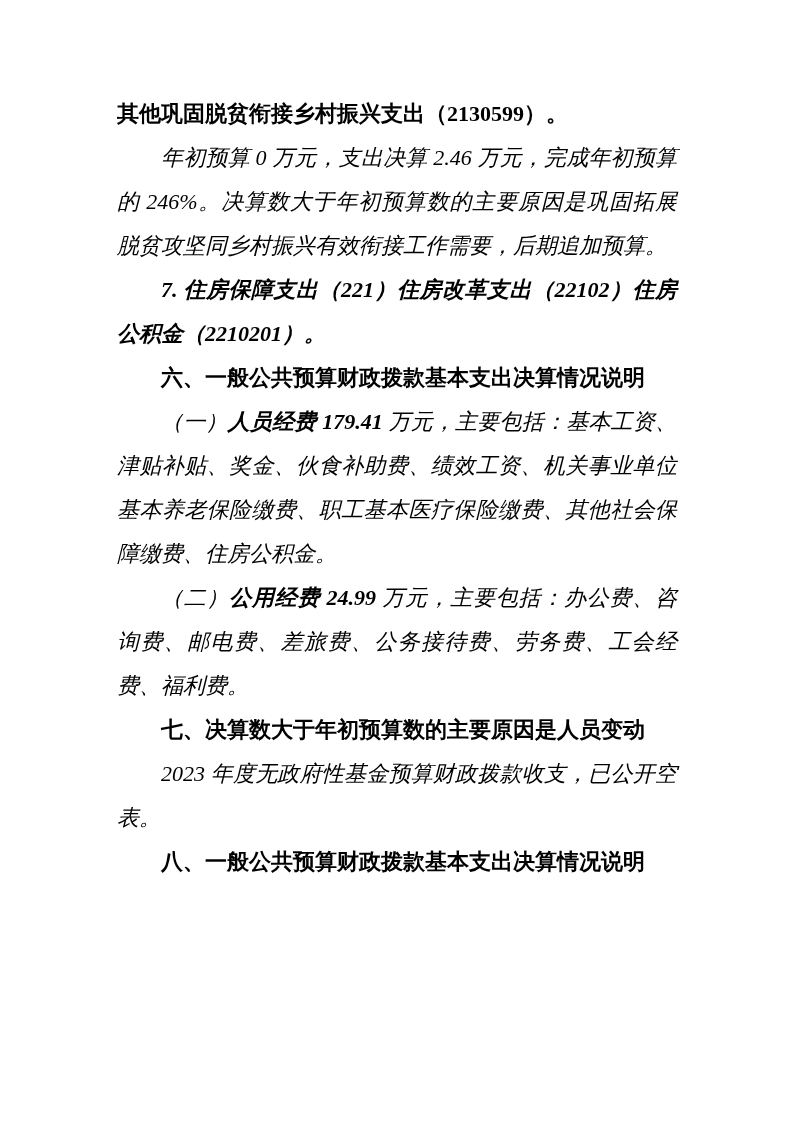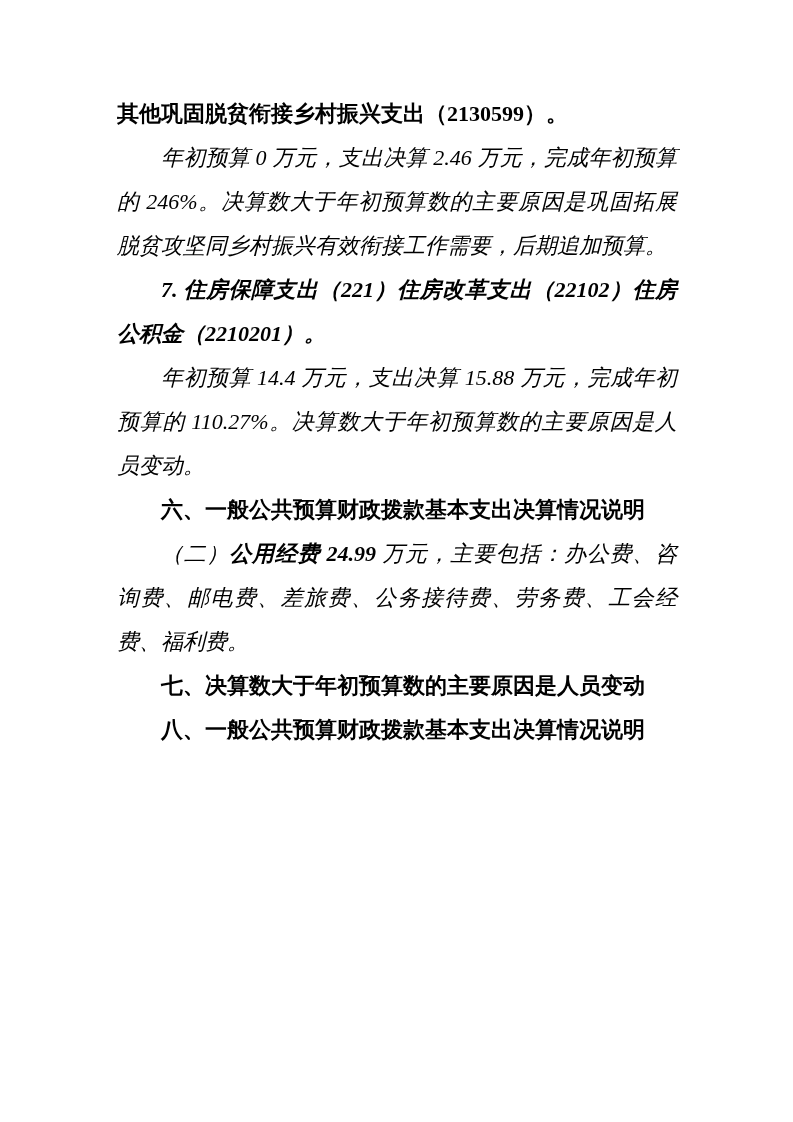--- a/index.html
+++ b/index.html
@@ -50,27 +50,28 @@
 
 <div class="page">
   <div class="content">
 
     <p class="bold-serif">其他巩固脱贫衔接乡村振兴支出（2130599）。</p>
 
     <p class="indent">年初预算 0 万元，支出决算 2.46 万元，完成年初预算的 246%。决算数大于年初预算数的主要原因是巩固拓展脱贫攻坚同乡村振兴有效衔接工作需要，后期追加预算。</p>
 
     <p class="bold-serif indent">7. 住房保障支出（221）住房改革支出（22102）住房公积金（2210201）。</p>
 
-    <p class="indent">年初预算 14.4 万元，支出决算 15.88 万元，完成年初预算的 110.27%。决算数大于年初预算数的主要原因是人员变动。</p>
 
     <p class="heading-sans">六、一般公共预算财政拨款基本支出决算情况说明</p>
 
 
+    <p class="indent"><span>（一）</span><span class="bold-run">人员经费 179.41</span><span> 万元，主要包括：基本工资、津贴补贴、奖金、伙食补助费、绩效工资、机关事业单位基本养老保险缴费、职工基本医疗保险缴费、其他社会保障缴费、住房公积金。</span></p>
 
     <p class="indent"><span>（二）</span><span class="bold-run">公用经费 24.99</span><span> 万元，主要包括：办公费、咨询费、邮电费、差旅费、公务接待费、劳务费、工会经费、福利费。</span></p>
 
     <p class="heading-sans">七、决算数大于年初预算数的主要原因是人员变动</p>
 
+    <p class="indent">2023 年度无政府性基金预算财政拨款收支，已公开空表。</p>
 
     <p class="heading-sans">八、一般公共预算财政拨款基本支出决算情况说明</p>
 
   </div>
 </div>
 
 </body></html>

